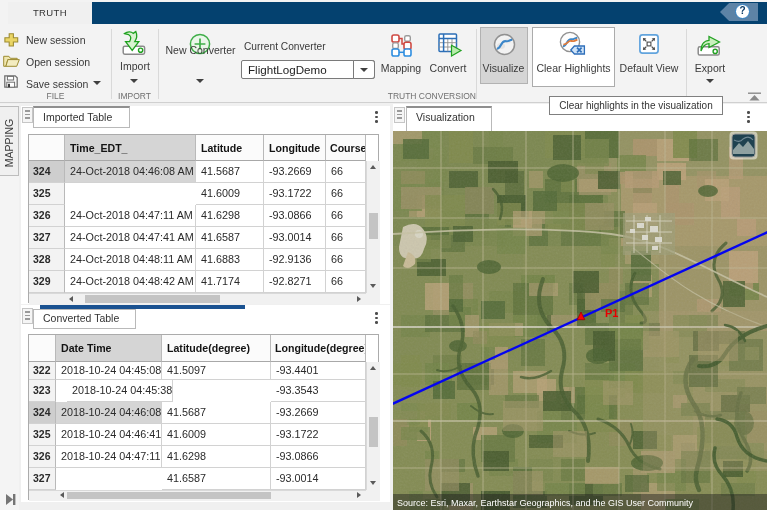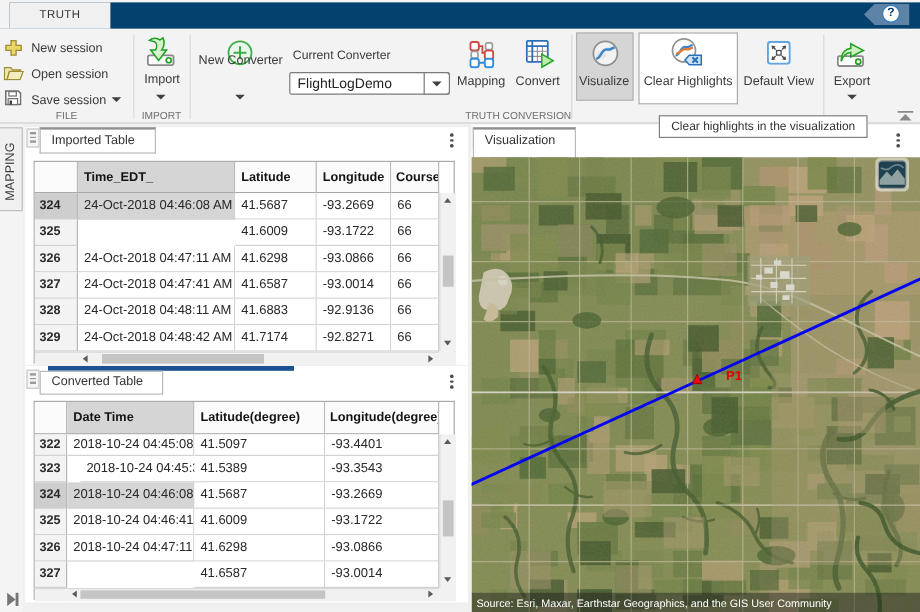--- a/index.html
+++ b/index.html
@@ -225,21 +225,20 @@
 <div class="abs hc" style="left:0px;top:0;width:27px;height:27px;background:#fbfbfb;line-height:27px;padding-left:5px;"></div>
 <div class="abs hc" style="left:27px;top:0;width:106px;height:27px;background:#d5d5d5;line-height:27px;padding-left:5px;">Date Time</div>
 <div class="abs hc" style="left:133px;top:0;width:109px;height:27px;background:#fbfbfb;line-height:27px;padding-left:5px;">Latitude(degree)</div>
 <div class="abs hc" style="left:242px;top:0;width:95px;height:27px;background:#fbfbfb;line-height:27px;padding-left:4px;">Longitude(degree)</div>
 <div class="abs rn" style="left:0px;top:27px;width:27px;height:17.5px;background:#f3f3f3;line-height:16.5px;">322</div>
 <div class="abs dc" style="left:27px;top:27px;width:106px;height:17.5px;background:#fff;line-height:16.5px;">2018-10-24 04:45:08</div>
 <div class="abs dc" style="left:133px;top:27px;width:109px;height:17.5px;background:#fff;line-height:16.5px;">41.5097</div>
 <div class="abs dc" style="left:242px;top:27px;width:95px;height:17.5px;background:#fff;line-height:16.5px;">-93.4401</div>
 <div class="abs rn" style="left:0px;top:44.5px;width:27px;height:22px;background:#f3f3f3;line-height:21px;">323</div>
 <div class="abs dc" style="left:38px;top:44.5px;width:106px;height:22px;background:#fff;line-height:21px;">2018-10-24 04:45:38</div>
-<div class="abs dc" style="left:133px;top:44.5px;width:109px;height:22px;background:#fff;line-height:21px;">41.5389</div>
 <div class="abs dc" style="left:242px;top:44.5px;width:95px;height:22px;background:#fff;line-height:21px;">-93.3543</div>
 <div class="abs rn" style="left:0px;top:66.5px;width:27px;height:22px;background:#cecece;line-height:21px;">324</div>
 <div class="abs dc" style="left:27px;top:66.5px;width:106px;height:22px;background:#d5d5d5;line-height:21px;">2018-10-24 04:46:08</div>
 <div class="abs dc" style="left:133px;top:66.5px;width:109px;height:22px;background:#fff;line-height:21px;">41.5687</div>
 <div class="abs dc" style="left:242px;top:66.5px;width:95px;height:22px;background:#fff;line-height:21px;">-93.2669</div>
 <div class="abs rn" style="left:0px;top:88.5px;width:27px;height:22px;background:#f3f3f3;line-height:21px;">325</div>
 <div class="abs dc" style="left:27px;top:88.5px;width:106px;height:22px;background:#fff;line-height:21px;">2018-10-24 04:46:41</div>
 <div class="abs dc" style="left:133px;top:88.5px;width:109px;height:22px;background:#fff;line-height:21px;">41.6009</div>
 <div class="abs dc" style="left:242px;top:88.5px;width:95px;height:22px;background:#fff;line-height:21px;">-93.1722</div>
 <div class="abs rn" style="left:0px;top:110.5px;width:27px;height:22px;background:#f3f3f3;line-height:21px;">326</div>
@@ -260,21 +259,21 @@
     <div class="abs" style="left:0;top:154.5px;width:27px;height:11px;background:#f1f1f1;border-top:1px solid #d9d9d9;"></div>
     <div class="abs" style="left:337px;top:154.5px;width:14px;height:11px;background:#f1f1f1;"></div>
 </div>
 
 <div class="abs" style="left:393px;top:104px;width:374px;height:406px;background:#fff;"></div>
 <div class="grip" style="left:394px;top:107px;">
     <i></i>
     <i></i>
     <i></i>
   </div>
-<div class="tabbox" style="left:394px;top:106px;width:86px;height:32px;border-top:2px solid #8f8f8f;line-height:18px;">Visualization</div>
+<div class="tabbox" style="left:406px;top:106px;width:86px;height:32px;border-top:2px solid #8f8f8f;line-height:18px;">Visualization</div>
 <div class="dots3" style="left:747px;top:111px;">
     <i></i>
     <i></i>
     <i></i>
   </div>
 
 <svg class="abs" style="left:393px;top:131px;" width="374" height="379" viewBox="0 0 374 379">
 <defs>
       <filter id="nz" x="0" y="0" width="100%" height="100%">
         <feTurbulence type="fractalNoise" baseFrequency="0.55" numOctaves="2" stitchTiles="stitch"></feTurbulence>

